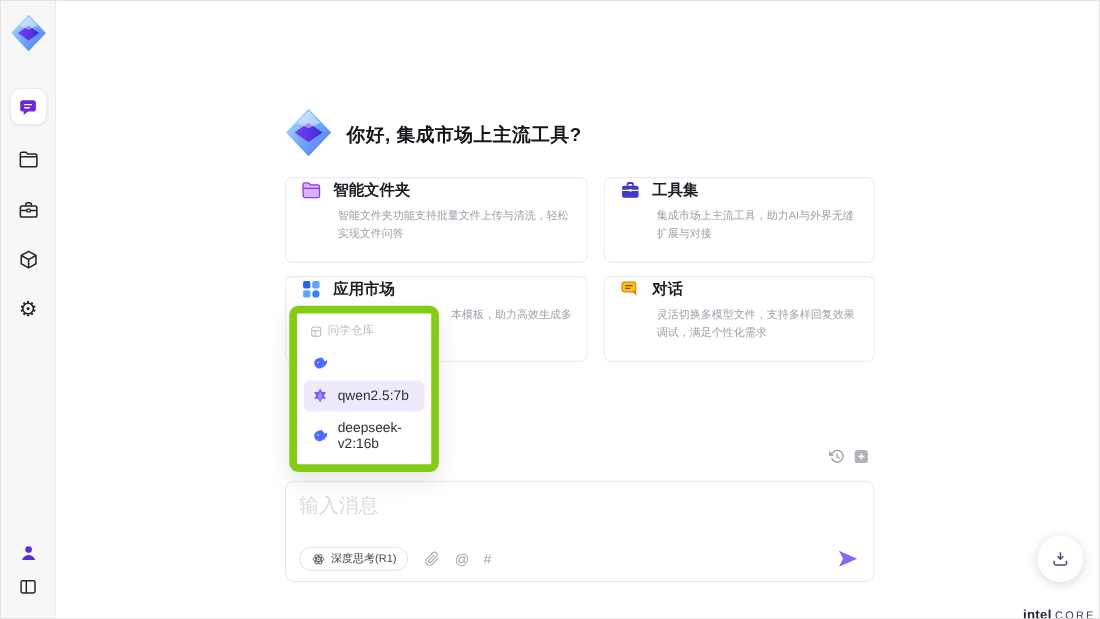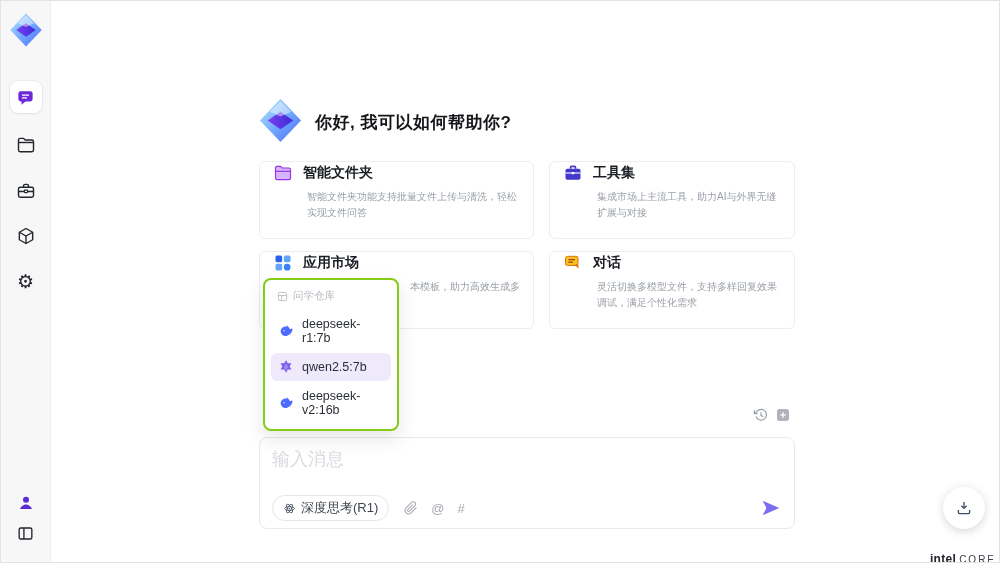--- a/index.html
+++ b/index.html
@@ -29,21 +29,21 @@
           padding:1px 13px; cursor:pointer; }
   .card-head { display:flex; align-items:center; gap:10px; }
   .card-title { font-size:14px; font-weight:bold; color:#1b1e24; }
   .card-icon { width:20px; height:20px; flex:0 0 20px; }
   .card-desc { margin-top:6px; margin-left:34px; font-size:10px; line-height:1.55;
                color:#9aa0a8; }
   .card-desc.offset { padding-left:103px; white-space:nowrap; overflow:hidden; }
 
   
   .dropdown { position:absolute; left:262px; top:277px; width:136px; z-index:10;
-              background:#fff; border:2px solid #84cc16; border-radius:8px; padding:6px;
+              background:#fff; border:7px solid #84cc16; border-radius:8px; padding:6px;
               box-shadow:0 8px 20px rgba(0,0,0,.10); }
   .dd-header { display:flex; align-items:center; gap:5px; padding:3px 6px 6px;
                font-size:10.5px; color:#b6bac1; }
   .dd-item { display:flex; align-items:center; gap:8px; padding:6px 7px; border-radius:6px;
              font-size:12.5px; color:#2b2f36; cursor:pointer; margin-top:2px; }
   .dd-item.selected { background:#efe9fc; }
   .dd-icon { width:16px; height:16px; flex:0 0 16px; }
 
   
   .selector { position:absolute; left:262px; top:401px; height:23px; display:flex;
@@ -57,21 +57,21 @@
   
   .input-box { position:absolute; left:258px; top:436px; width:536px; height:92px;
                border:1px solid #e9e9eb; border-radius:8px; background:#fff; }
   .input-box textarea { position:absolute; left:12px; top:9px; width:500px; height:40px;
                border:none; outline:none; resize:none; font-family:"Liberation Sans",sans-serif;
                font-size:18px; color:#333; background:transparent; }
   .input-box textarea::placeholder { color:#d9dbdf; }
   .input-toolbar { position:absolute; left:12px; right:12px; bottom:9px; height:22px;
                    display:flex; align-items:center; }
   .think-pill { display:flex; align-items:center; gap:5px; border:1px solid #e6e6e9;
-                border-radius:13px; padding:3px 10px; font-size:13px; color:#3f4450;
+                border-radius:13px; padding:3px 10px; font-size:10px; color:#3f4450;
                 cursor:pointer; background:#fff; }
   .tool-icons { display:flex; align-items:center; gap:13px; margin-left:15px; }
   .tool-icons > * { cursor:pointer; }
   .glyph-icon { font-size:13px; color:#a6aab2; line-height:1; }
   .send-btn { margin-left:auto; width:22px; height:22px; cursor:pointer; }
 
   
   .float-dl { position:absolute; left:942px; top:486px; width:42px; height:42px;
               border-radius:50%; background:#fff; box-shadow:0 2px 10px rgba(0,0,0,.16);
               display:flex; align-items:center; justify-content:center; cursor:pointer; z-index:6; }
@@ -172,21 +172,21 @@
   </div>
 </div>
 
 <div class="greet-logo">
   <svg viewBox="0 0 48 48" width="47" height="47">
     <polygon points="24,2 45,24 24,46 3,24" fill="url(#gemGrad)"></polygon>
     <polygon points="24,15 37,24 24,33 11,24" fill="url(#gemCore)"></polygon>
     <polygon points="24,4 35,15 24,20 13,15" fill="#ffffff" opacity="0.45"></polygon>
   </svg>
 </div>
-<div class="greet-title">你好, 我可以如何帮助你?</div>
+<div class="greet-title">你好, 集成市场上主流工具?</div>
 
 <div class="cards">
 
   <div class="card">
     <div class="card-head">
       <span class="card-icon">
         <svg viewBox="0 0 24 24" width="20" height="20">
           <path d="M3 6a2 2 0 0 1 2-2h4l2 2h8a2 2 0 0 1 2 2v10a2 2 0 0 1-2 2H5a2 2 0 0 1-2-2z" fill="#d8b4fe" stroke="#9333ea" stroke-width="1.4"></path>
           <path d="M3 10h18" stroke="#9333ea" stroke-width="1.4"></path>
         </svg>
@@ -253,21 +253,20 @@
     <span>问学仓库</span>
   </div>
 
   <div class="dd-item">
     <span class="dd-icon">
       <svg viewBox="0 0 24 24" width="16" height="16">
         <path d="M21.6 7.2c-.9 1.4-2.3 2.2-3.9 2.1-.4-1.9-1.7-3.5-3.5-4.3.1-.5.3-.9.6-1.3-.9.1-1.6.7-2 1.5-1.2-.2-2.5-.1-3.7.4C6 6.7 4.2 9 4 11.7c-.3 3.6 2.2 6.9 5.7 7.7 2.8.6 5.6-.4 7.3-2.5.7.3 1.5.4 2.3.2-.4-.3-.8-.6-1.1-1 2-1.3 3.3-3.5 3.4-6 0-1-.2-2-.6-2.9z" fill="#4d6bfe"></path>
         <circle cx="9.2" cy="11.5" r="1" fill="#fff"></circle>
       </svg>
     </span>
-    <span>deepseek-r1:7b</span>
   </div>
 
   <div class="dd-item selected">
     <span class="dd-icon">
       <svg viewBox="0 0 24 24" width="16" height="16">
         <path d="M12 1.8l2.7 4.7h5.4l-2.7 4.7 2.7 4.7h-5.4L12 20.6l-2.7-4.7H3.9l2.7-4.7-2.7-4.7h5.4z" fill="#7c5cf0"></path>
         <path d="M12 6.5l3.2 5.5L12 17.5 8.8 12z" fill="#fff" opacity="0.3"></path>
       </svg>
     </span>
     <span>qwen2.5:7b</span>

